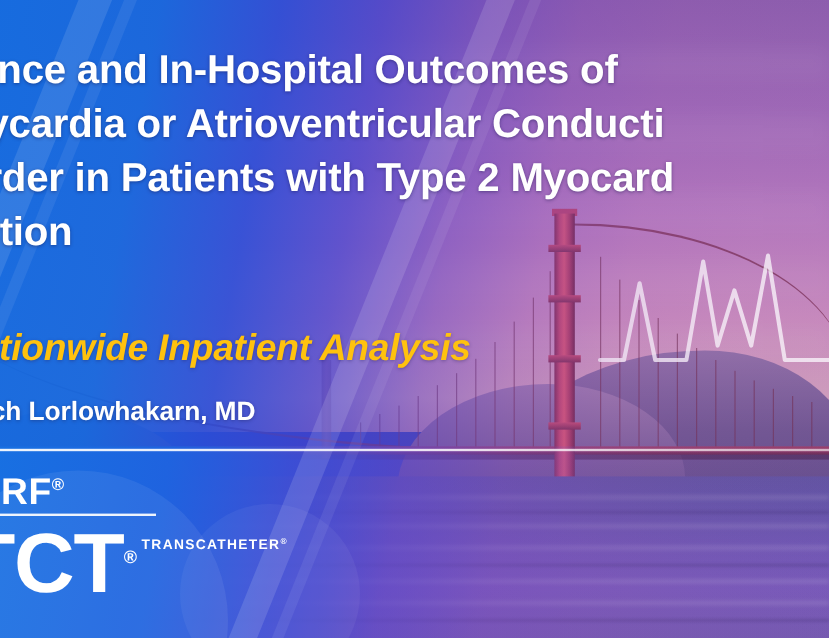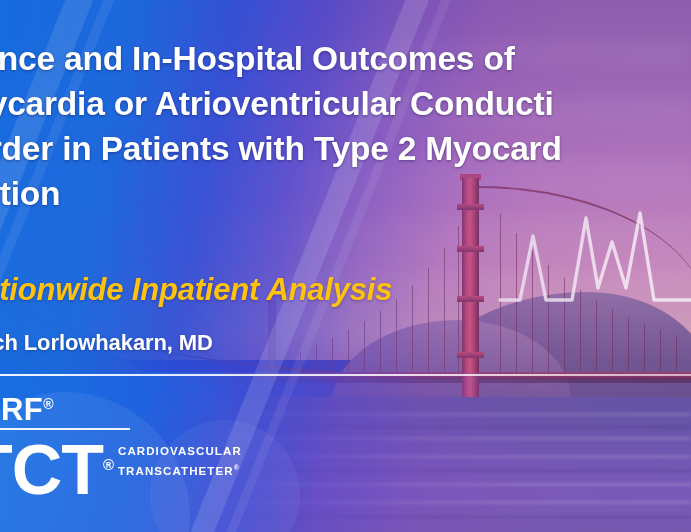--- a/index.html
+++ b/index.html
@@ -331,17 +331,16 @@
   <div class="blob" style="left:-60px;top:392px;width:250px;height:250px;"></div>
   <div class="blob" style="left:150px;top:420px;width:150px;height:150px;background:rgba(255,255,255,.05);"></div>
 
   <div class="brand">
     <div class="crf"><span>CRF</span><sup>®</sup></div>
     <div class="crf-rule"></div>
     <div class="tct"><span>TCT</span><sup>®</sup></div>
   </div>
 
   <div class="tctwords">
-    <div>CARDIOVASCULAR</div>
     <div><span>TRANSCATHETER</span><sup>®</sup></div>
   </div>
 
 </div>
 
 </body></html>

